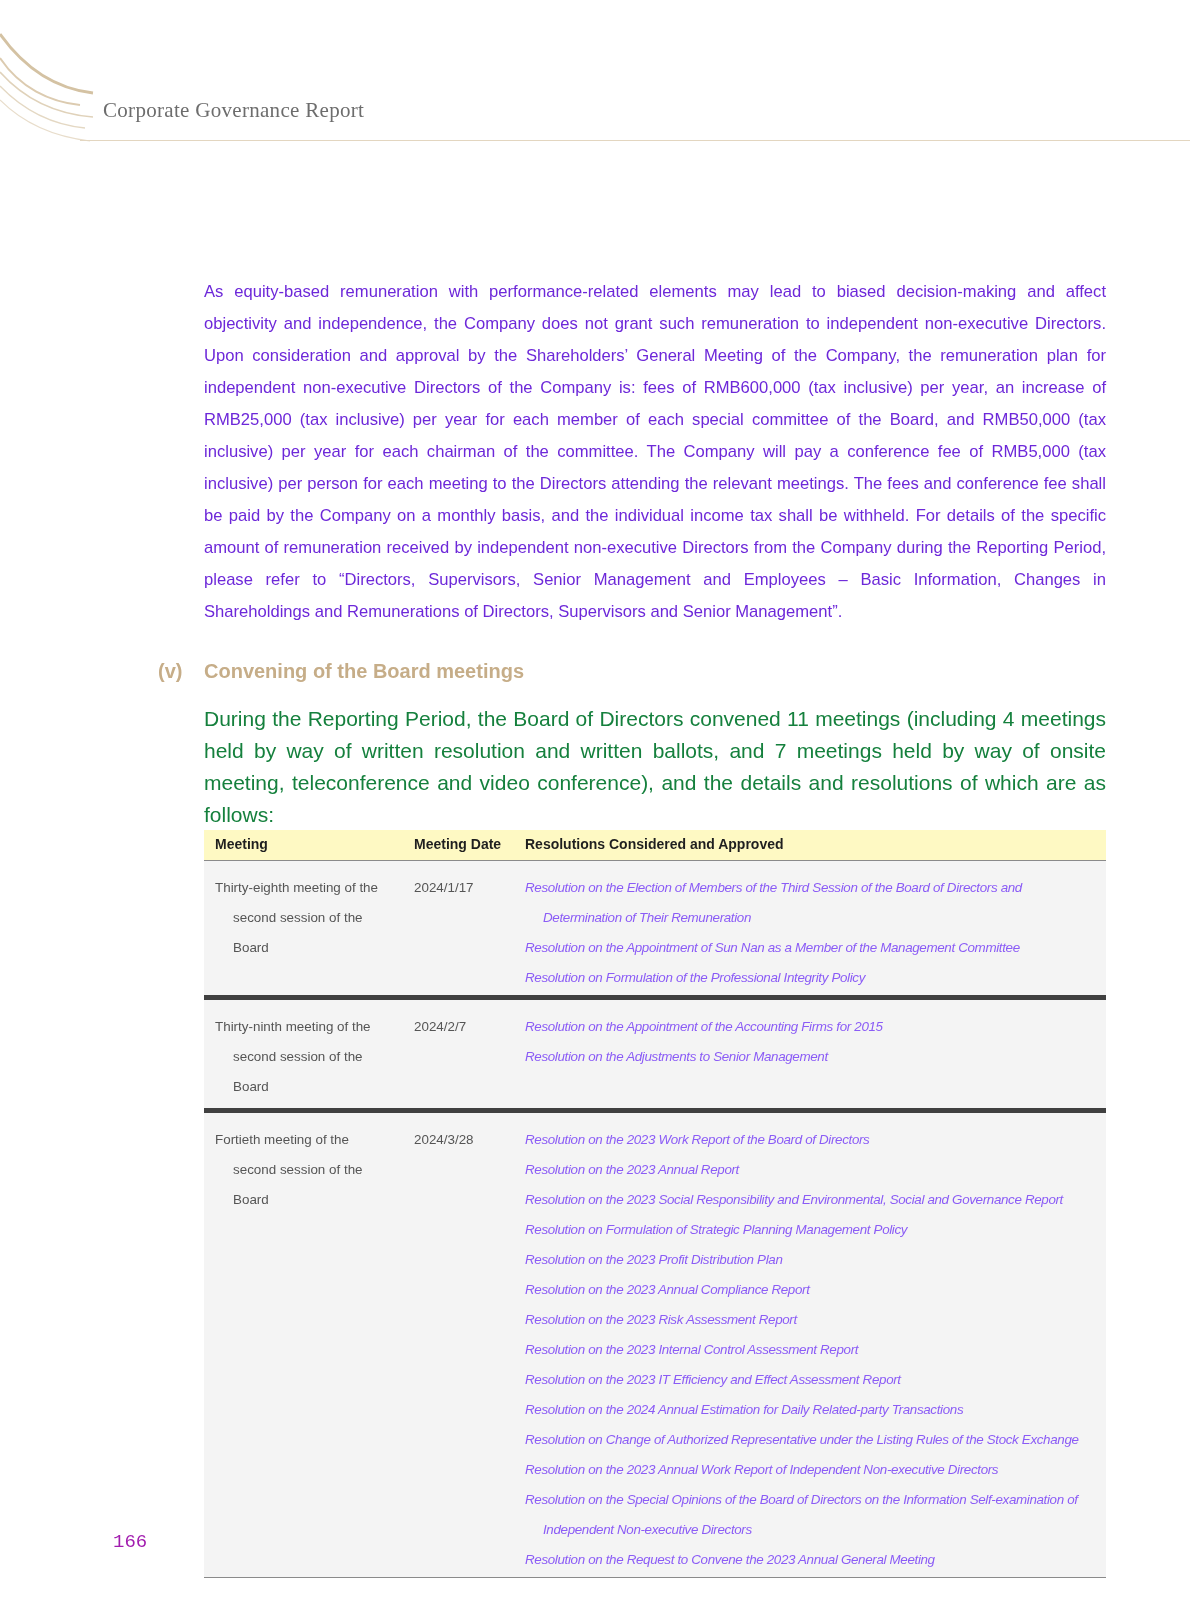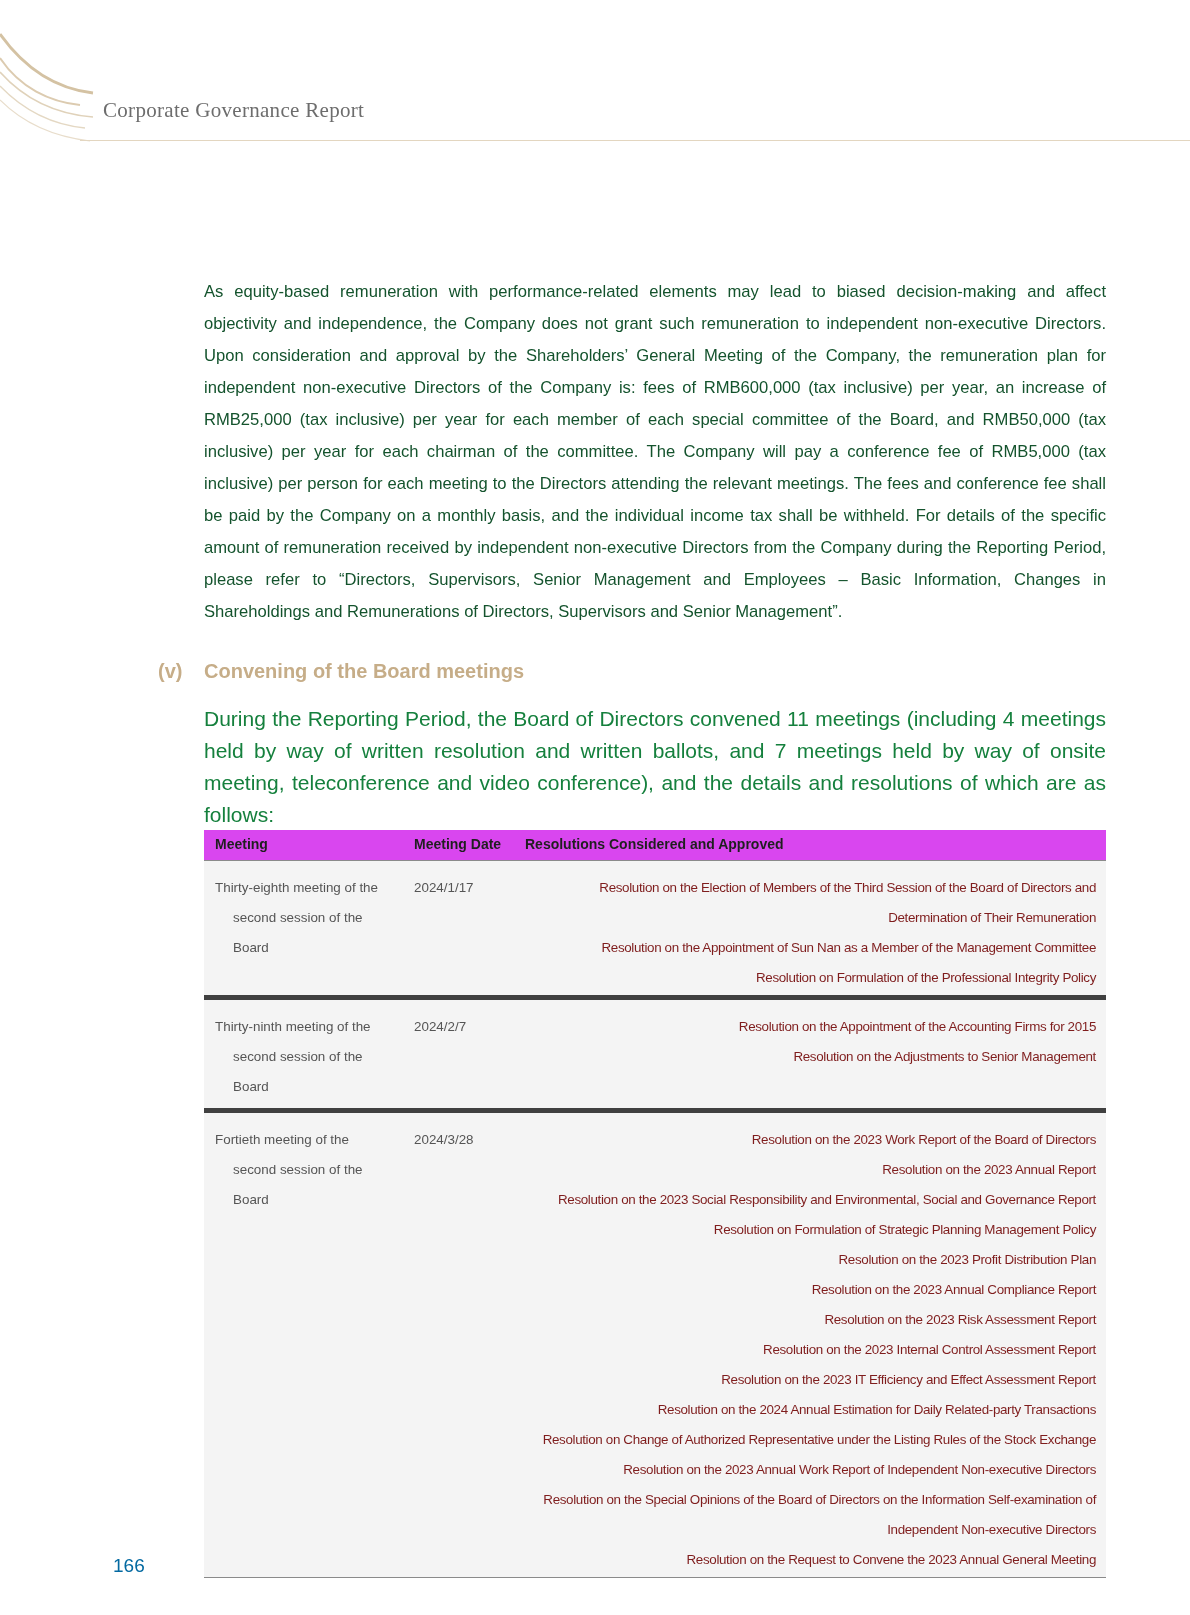--- a/index.html
+++ b/index.html
@@ -2,40 +2,40 @@
 <html><head>
 <meta charset="utf-8">
 <style>
   html, body { margin: 0; padding: 0; background: #ffffff; }
   body { width: 1190px; height: 1615px; position: relative; overflow: hidden; font-family: "Liberation Sans", "DejaVu Sans", sans-serif; color: #3a3a3a; }
 
   .header-arcs { position: absolute; left: 0; top: 0; width: 100px; height: 145px; }
   .header-title { position: absolute; left: 103px; top: 98px; font-family: "Liberation Serif", "DejaVu Serif", serif; font-size: 21px; color: #6d6d6d; letter-spacing: 0.3px; }
   .header-rule { position: absolute; left: 80px; right: 0; top: 140px; height: 1px; background: #e3d6c0; }
 
-  .body-para { position: absolute; left: 204px; width: 902px; top: 276px; font-size: 16.6px; line-height: 32px; text-align: justify; color: #14532d; font-weight: 300; }
+  .body-para { position: absolute; left: 204px; width: 902px; top: 276px; font-size: 16.6px; line-height: 32px; text-align: justify; color: #6d28d9; font-weight: 300; }
 
   .section-heading { position: absolute; left: 158px; top: 660px; font-size: 20px; font-weight: bold; color: #c6ad88; display: flex; }
   .section-heading .num { width: 46px; }
 
   .intro-para { position: absolute; left: 204px; width: 902px; top: 703px; font-size: 21px; line-height: 32px; text-align: justify; color: #15803d; }
 
   .meetings-table { position: absolute; left: 204px; width: 902px; top: 830px; border-collapse: collapse; font-family: "Liberation Sans", "DejaVu Sans", sans-serif; }
-  .meetings-table th { text-align: left; font-size: 14px; font-weight: bold; color: #1f1f1f; padding: 6px 10px 8px 11px; border-bottom: 1.5px solid #8a8a8a; background: #d946ef; }
+  .meetings-table th { text-align: left; font-size: 14px; font-weight: bold; color: #1f1f1f; padding: 6px 10px 8px 11px; border-bottom: 1.5px solid #8a8a8a; background: #fef9c3; }
   .meetings-table td { vertical-align: top; background: #f4f4f4; font-size: 13.4px; color: #555; padding: 12px 10px 0 11px; }
   .meetings-table tr.row td { border-bottom: 5px solid #404040; }
   .meetings-table tr.row.last td { border-bottom: 1.5px solid #8a8a8a; }
   .col-meeting { width: 178px; }
   .col-date { width: 90px; }
   .meeting-name { line-height: 30px; padding-left: 18px; text-indent: -18px; padding-bottom: 6px; }
   .meeting-date { line-height: 30px; }
   .res-list { list-style: none; margin: 0; padding: 0 0 2px 0; }
-  .res-list li { font-size: 13.4px; line-height: 30px; color: #7f1d1d; padding-left: 18px; text-indent: -18px; letter-spacing: -0.35px; text-align: right; }
+  .res-list li { font-style: italic; font-size: 13.4px; line-height: 30px; color: #8b5cf6; padding-left: 18px; text-indent: -18px; letter-spacing: -0.35px; }
 
-  .page-number { position: absolute; left: 113px; top: 1531px; font-family: Liberation Sans, sans-serif; font-size: 19px; color: #0369a1; margin-top: 24px; }
+  .page-number { position: absolute; left: 113px; top: 1531px; font-family: Liberation Mono, monospace; font-size: 19px; color: #a21caf; }
 </style>
 </head>
 <body>
 
 <svg class="header-arcs" viewBox="0 0 100 145" xmlns="http://www.w3.org/2000/svg">
   <path d="M0 34 C 20 62, 50 88, 93 93" fill="none" stroke="#d4c2a3" stroke-width="3"></path>
   <path d="M0 58 C 20 88, 50 102, 80 105" fill="none" stroke="#dccbb0" stroke-width="2"></path>
   <path d="M0 72 C 25 100, 55 114, 93 117" fill="none" stroke="#e0d2ba" stroke-width="1.6"></path>
   <path d="M0 86 C 25 112, 55 125, 85 128" fill="none" stroke="#e4d8c3" stroke-width="1.3"></path>
   <path d="M0 100 C 25 125, 55 137, 90 141" fill="none" stroke="#e8ddcb" stroke-width="1.1"></path>

